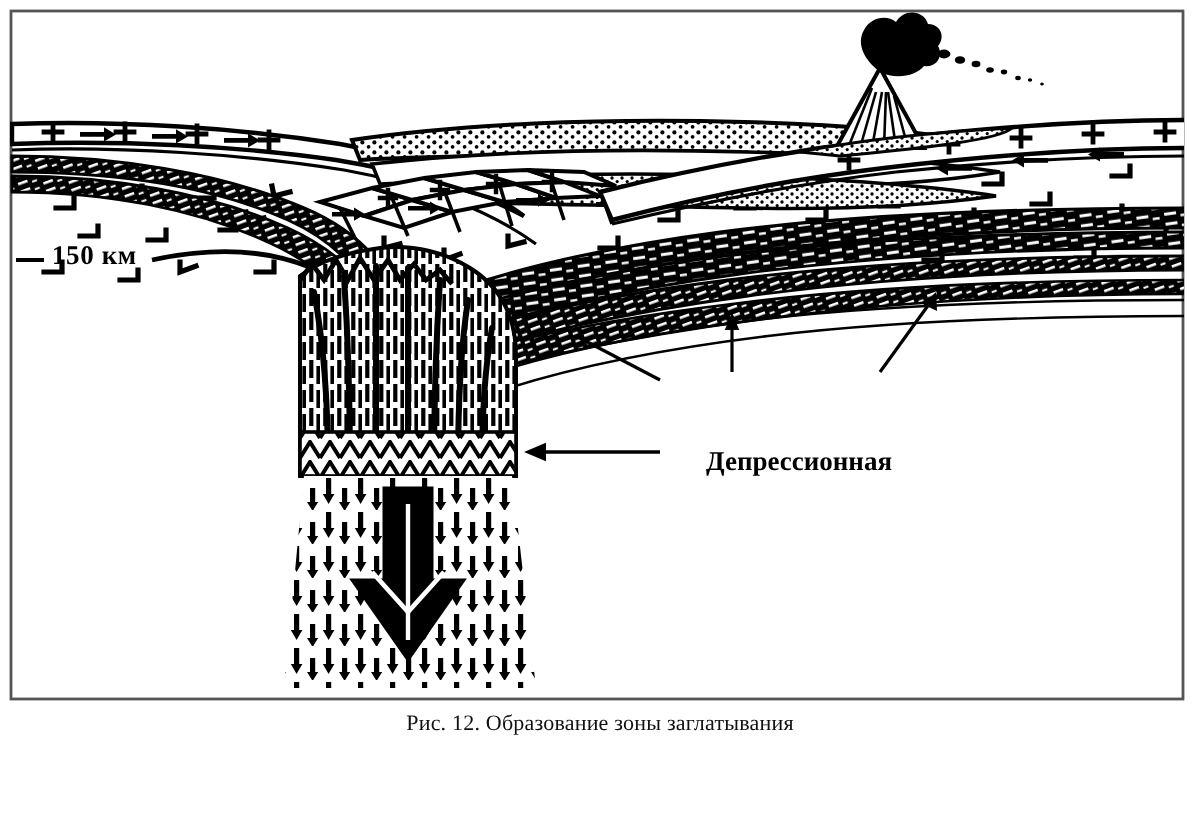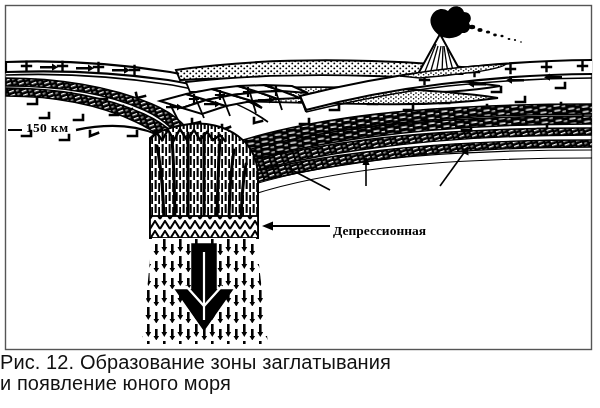--- a/index.html
+++ b/index.html
@@ -27,22 +27,23 @@
     position: absolute;
     left: 0;
     top: 0;
     display: block;
   }
   .caption {
     position: absolute;
     left: 0;
     top: 352px;
     width: 600px;
-    font-family: Liberation Sans, sans-serif;
-    font-size: 20px;
+    text-align: center;
+    font-family: Liberation Serif, serif;
+    font-size: 11px;
     line-height: 21px;
     color: #111111;
     letter-spacing: 0.1px;
   }
   .caption .cap-line {
     display: block;
     white-space: pre;
   }
   .label-serif {
     font-family: "Liberation Serif", serif;
@@ -60,21 +61,21 @@
     font-weight: 700;
     font-size: 13.5px;
     letter-spacing: 0.3px;
     white-space: pre;
   }
   .funnel-label {
     position: absolute;
     left: 333px;
     top: 191px;
   }
-  .funnel-label span { display: block; }
+  .funnel-label span { display: block; margin-left: 20px; }
 </style>
 </head>
 <body>
 
 <div id="figure-root">
 
   <svg class="fig-svg" width="600" height="408" viewBox="0 0 600 408">
     <defs>
 
       <pattern id="stipple" x="0" y="0" width="6" height="5" patternUnits="userSpaceOnUse">
@@ -357,16 +358,15 @@
   </svg>
 
   <div class="depth-label">150 км</div>
 
   <div class="funnel-label label-serif">
     <span>Депрессионная</span>
   </div>
 
   <div class="caption">
     <span class="cap-line">Рис. 12. Образование зоны заглатывания</span>
-    <span class="cap-line">и появление юного моря</span>
   </div>
 
 </div>
 
 </body></html>

